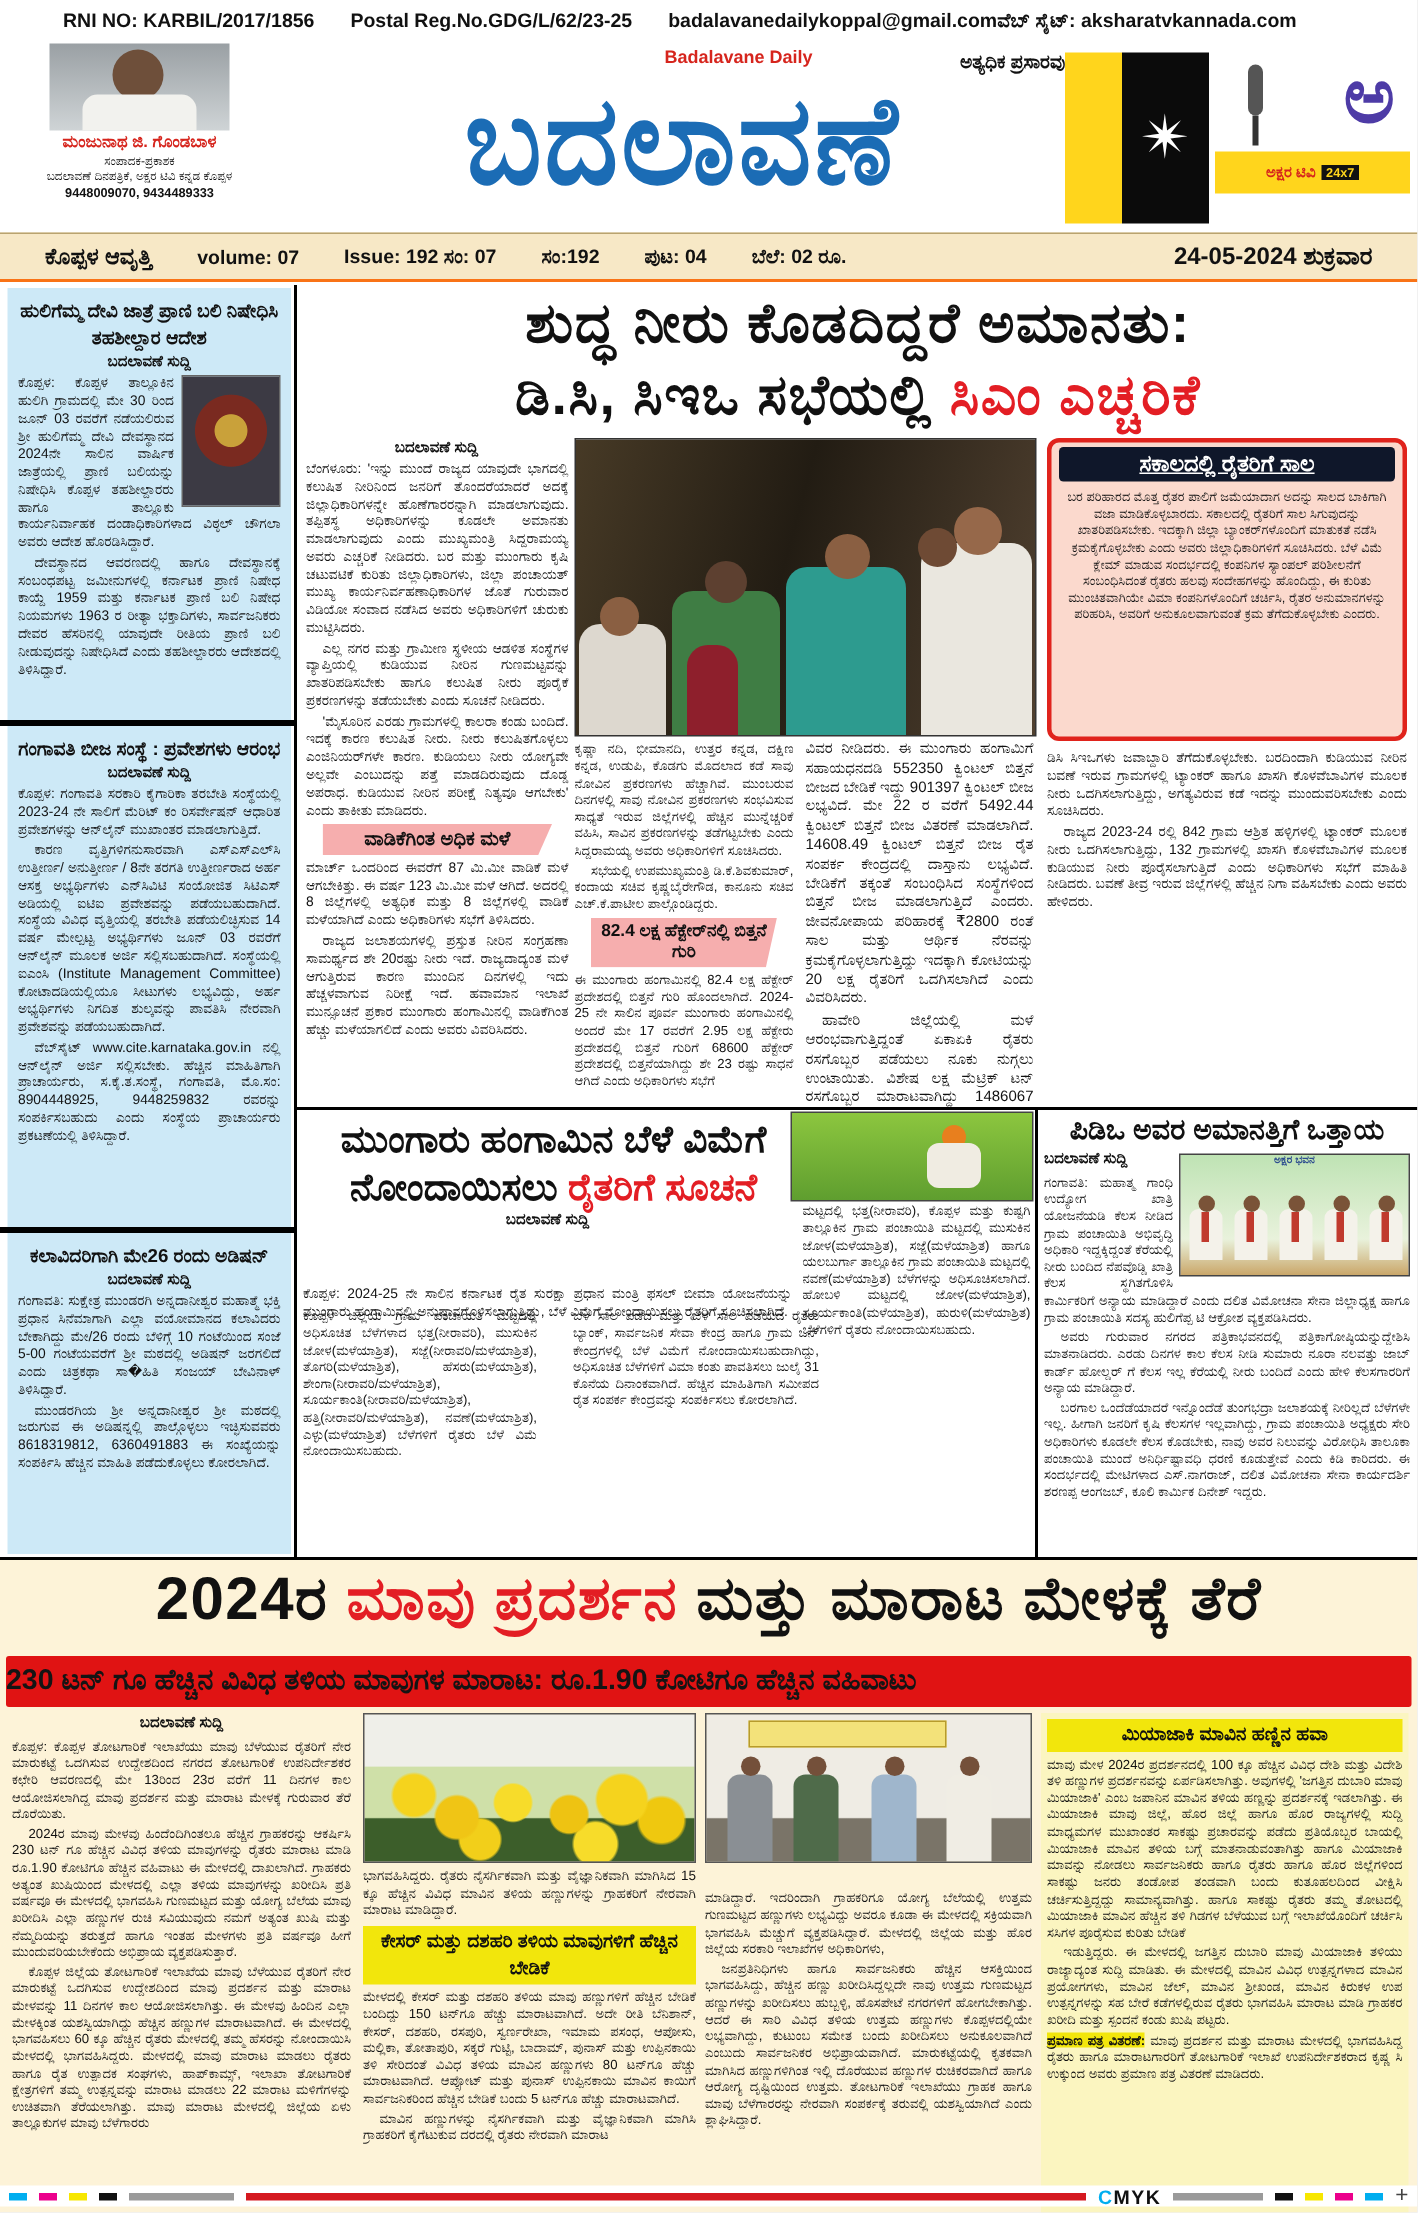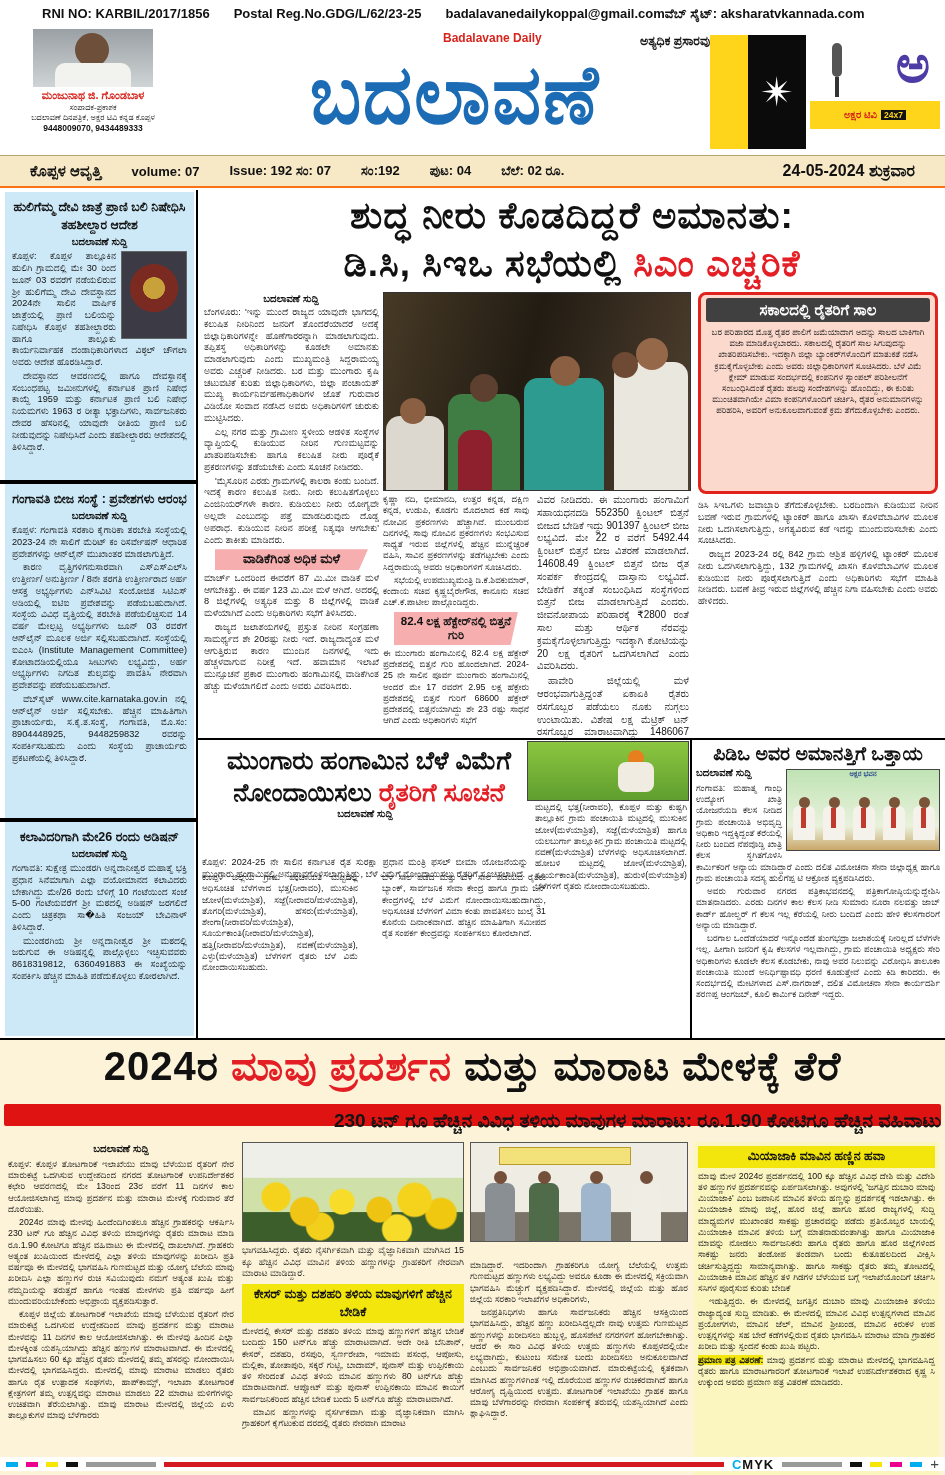--- a/index.html
+++ b/index.html
@@ -62,21 +62,21 @@
   .subhead{background:#f6aeae;font-weight:800;font-size:13px;text-align:center;padding:2px 4px;margin:3px 11px;
            clip-path:polygon(0 0,100% 0,94% 100%,0 100%);}
   .cm-photo{position:absolute;left:383px;top:292px;width:306px;height:197px;border:1px solid #333;
             background:linear-gradient(105deg,#473a26,#221c13 45%,#514130);overflow:hidden;}
   .cm-photo .fig{position:absolute;bottom:0;border-radius:14px 14px 0 0;}
   .cm-photo .head{position:absolute;border-radius:50%;background:#8a5f42;}
   .under-photo-a{position:absolute;left:383px;top:494px;width:146px;height:244px;overflow:hidden;}
   .under-photo-b{position:absolute;left:537px;top:494px;width:152px;height:244px;overflow:hidden;}
   .sidebox{position:absolute;left:698px;top:292px;width:240px;height:202px;background:#fbd9cd;border:3px solid #e0231c;
            border-radius:8px;box-sizing:border-box;overflow:hidden;}
-  .sidebox .t{background:#404040;color:#fff;font-weight:800;font-size:15px;text-align:center;padding:3px 0;margin:3px 5px;border-radius:3px;}
+  .sidebox .t{background:#0f172a;color:#fff;font-weight:800;font-size:15px;text-align:center;padding:3px 0;margin:3px 5px;border-radius:3px;text-decoration:underline;}
   .sidebox .b{font-size:8.6px;line-height:1.3;text-align:center;padding:2px 8px;}
   .lead-col4{position:absolute;left:698px;top:500px;width:240px;height:238px;overflow:hidden;}
   .hdiv-mid{position:absolute;left:196px;top:738px;width:749px;height:2px;background:#000;}
   
   .mon-head{position:absolute;left:202px;top:744px;width:334px;text-align:center;font-weight:800;font-size:25px;line-height:32px;}
   .farmer-photo{position:absolute;left:527px;top:741px;width:160px;height:58px;border:1px solid #444;
                 background:linear-gradient(#8cc63f,#5f9e2f);overflow:hidden;}
   .farmer-photo .turban{position:absolute;right:44px;top:8px;width:16px;height:16px;border-radius:50%;background:#e87f1e;}
   .farmer-photo .bodyf{position:absolute;right:34px;top:20px;width:36px;height:30px;border-radius:8px;background:#f0ece2;}
   .mon-byline{position:absolute;left:202px;top:808px;width:326px;text-align:center;font-weight:800;font-size:10px;}
@@ -91,22 +91,22 @@
   .pdo-photo{float:right;width:152px;height:80px;margin:2px 0 3px 4px;border:1px solid #444;position:relative;
              background:linear-gradient(#bfe3b4,#e9f2dc 70%,#caa76a);overflow:hidden;text-align:center;}
   .pdo-photo .lbl{font-size:7px;color:#2d4d8f;font-weight:700;}
   .pdo-photo .man{position:absolute;bottom:10px;width:22px;height:34px;border-radius:6px 6px 0 0;background:#f4f2ea;}
   .pdo-photo .man:before{content:"";position:absolute;left:6px;top:-9px;width:11px;height:11px;border-radius:50%;background:#7a5338;}
   .pdo-photo .man:after{content:"";position:absolute;left:8px;top:2px;width:5px;height:20px;background:#c03a2e;}
   .hdiv-bottom{position:absolute;left:0;top:1038px;width:945px;height:2px;background:#000;}
   
   .mango{position:absolute;left:0;top:1040px;width:945px;height:435px;background:#fdf3d8;}
   .mango-head{position:absolute;left:0;top:4px;width:945px;text-align:center;font-weight:800;font-size:40px;letter-spacing:1px;}
-  .strap{position:absolute;left:4px;top:64px;width:937px;height:22px;background:#e01313;color:#141414;
-         font-weight:800;font-size:19px;text-align:right;line-height:34px;border-radius:2px;}
+  .strap{position:absolute;left:4px;top:64px;width:937px;height:34px;background:#e01313;color:#141414;
+         font-weight:800;font-size:19px;text-align:left;line-height:34px;border-radius:2px;}
   .m-col{position:absolute;top:102px;height:352px;overflow:hidden;}
   .m-col1{left:8px;width:226px;}
   .m-col2{left:242px;width:222px;}
   .m-col3{left:470px;width:218px;}
   .m-col4{left:694px;width:245px;background:#fbf5c0;box-sizing:border-box;padding:0 4px;}
   .mango-photo{width:100%;height:100px;border:1px solid #555;box-sizing:border-box;background:
      radial-gradient(circle at 15% 55%,#f5d31d 0 7%,transparent 8%),
      radial-gradient(circle at 28% 70%,#f0c515 0 8%,transparent 9%),
      radial-gradient(circle at 45% 60%,#f7dc2a 0 9%,transparent 10%),
      radial-gradient(circle at 62% 68%,#eec312 0 8%,transparent 9%),

